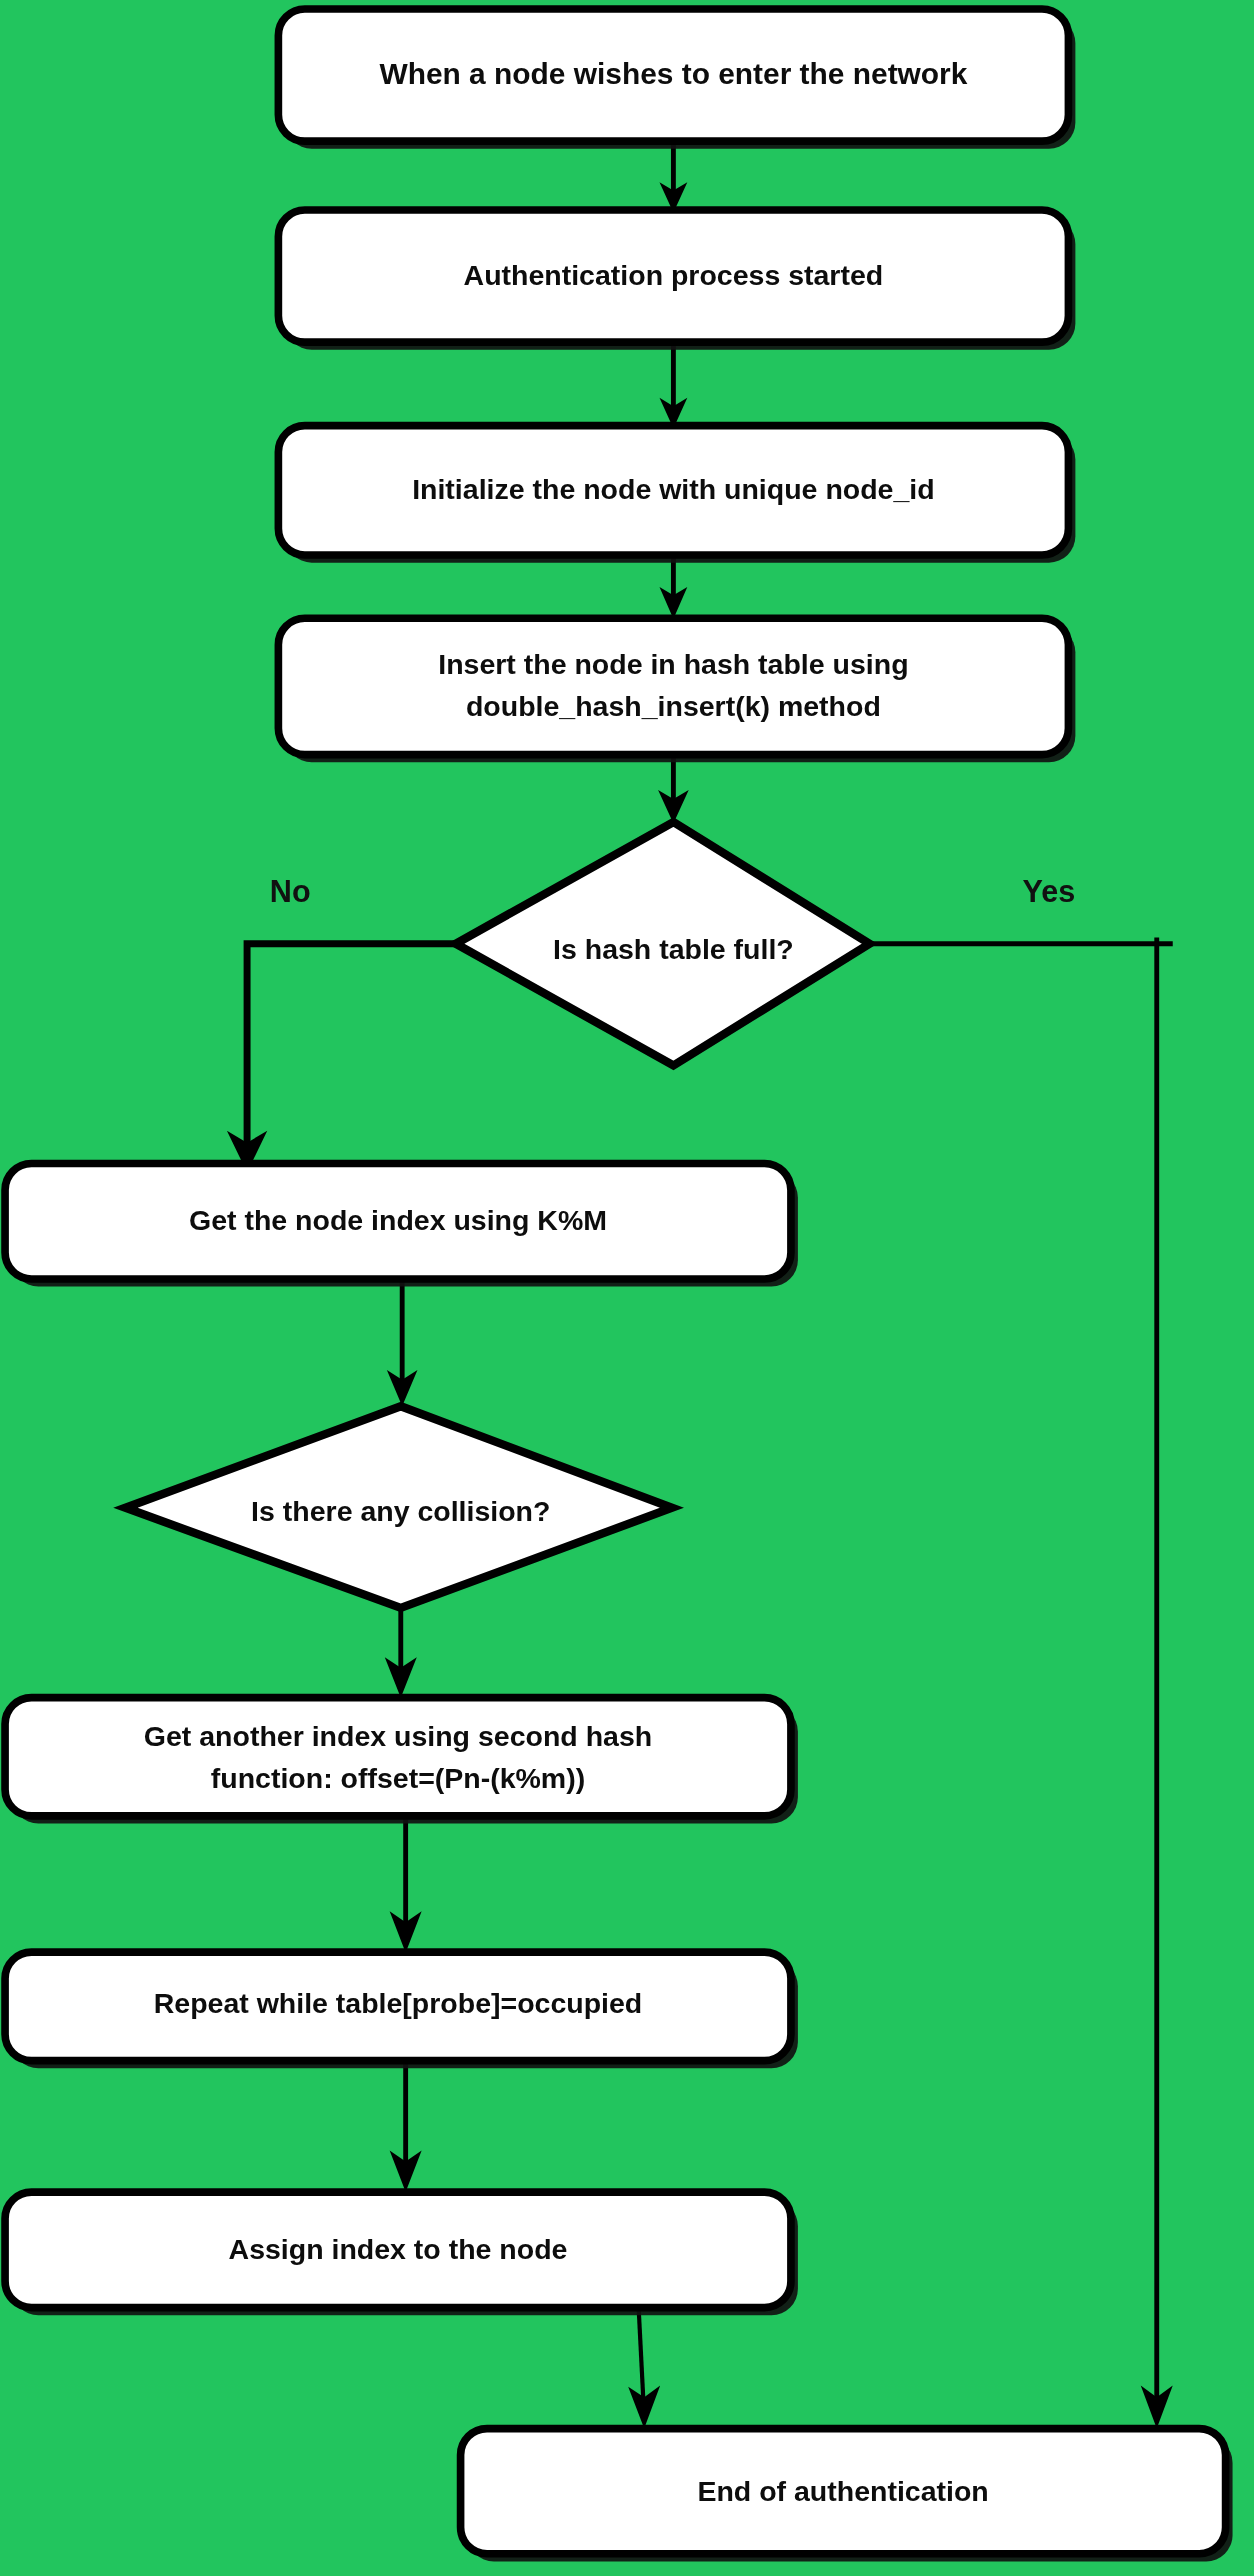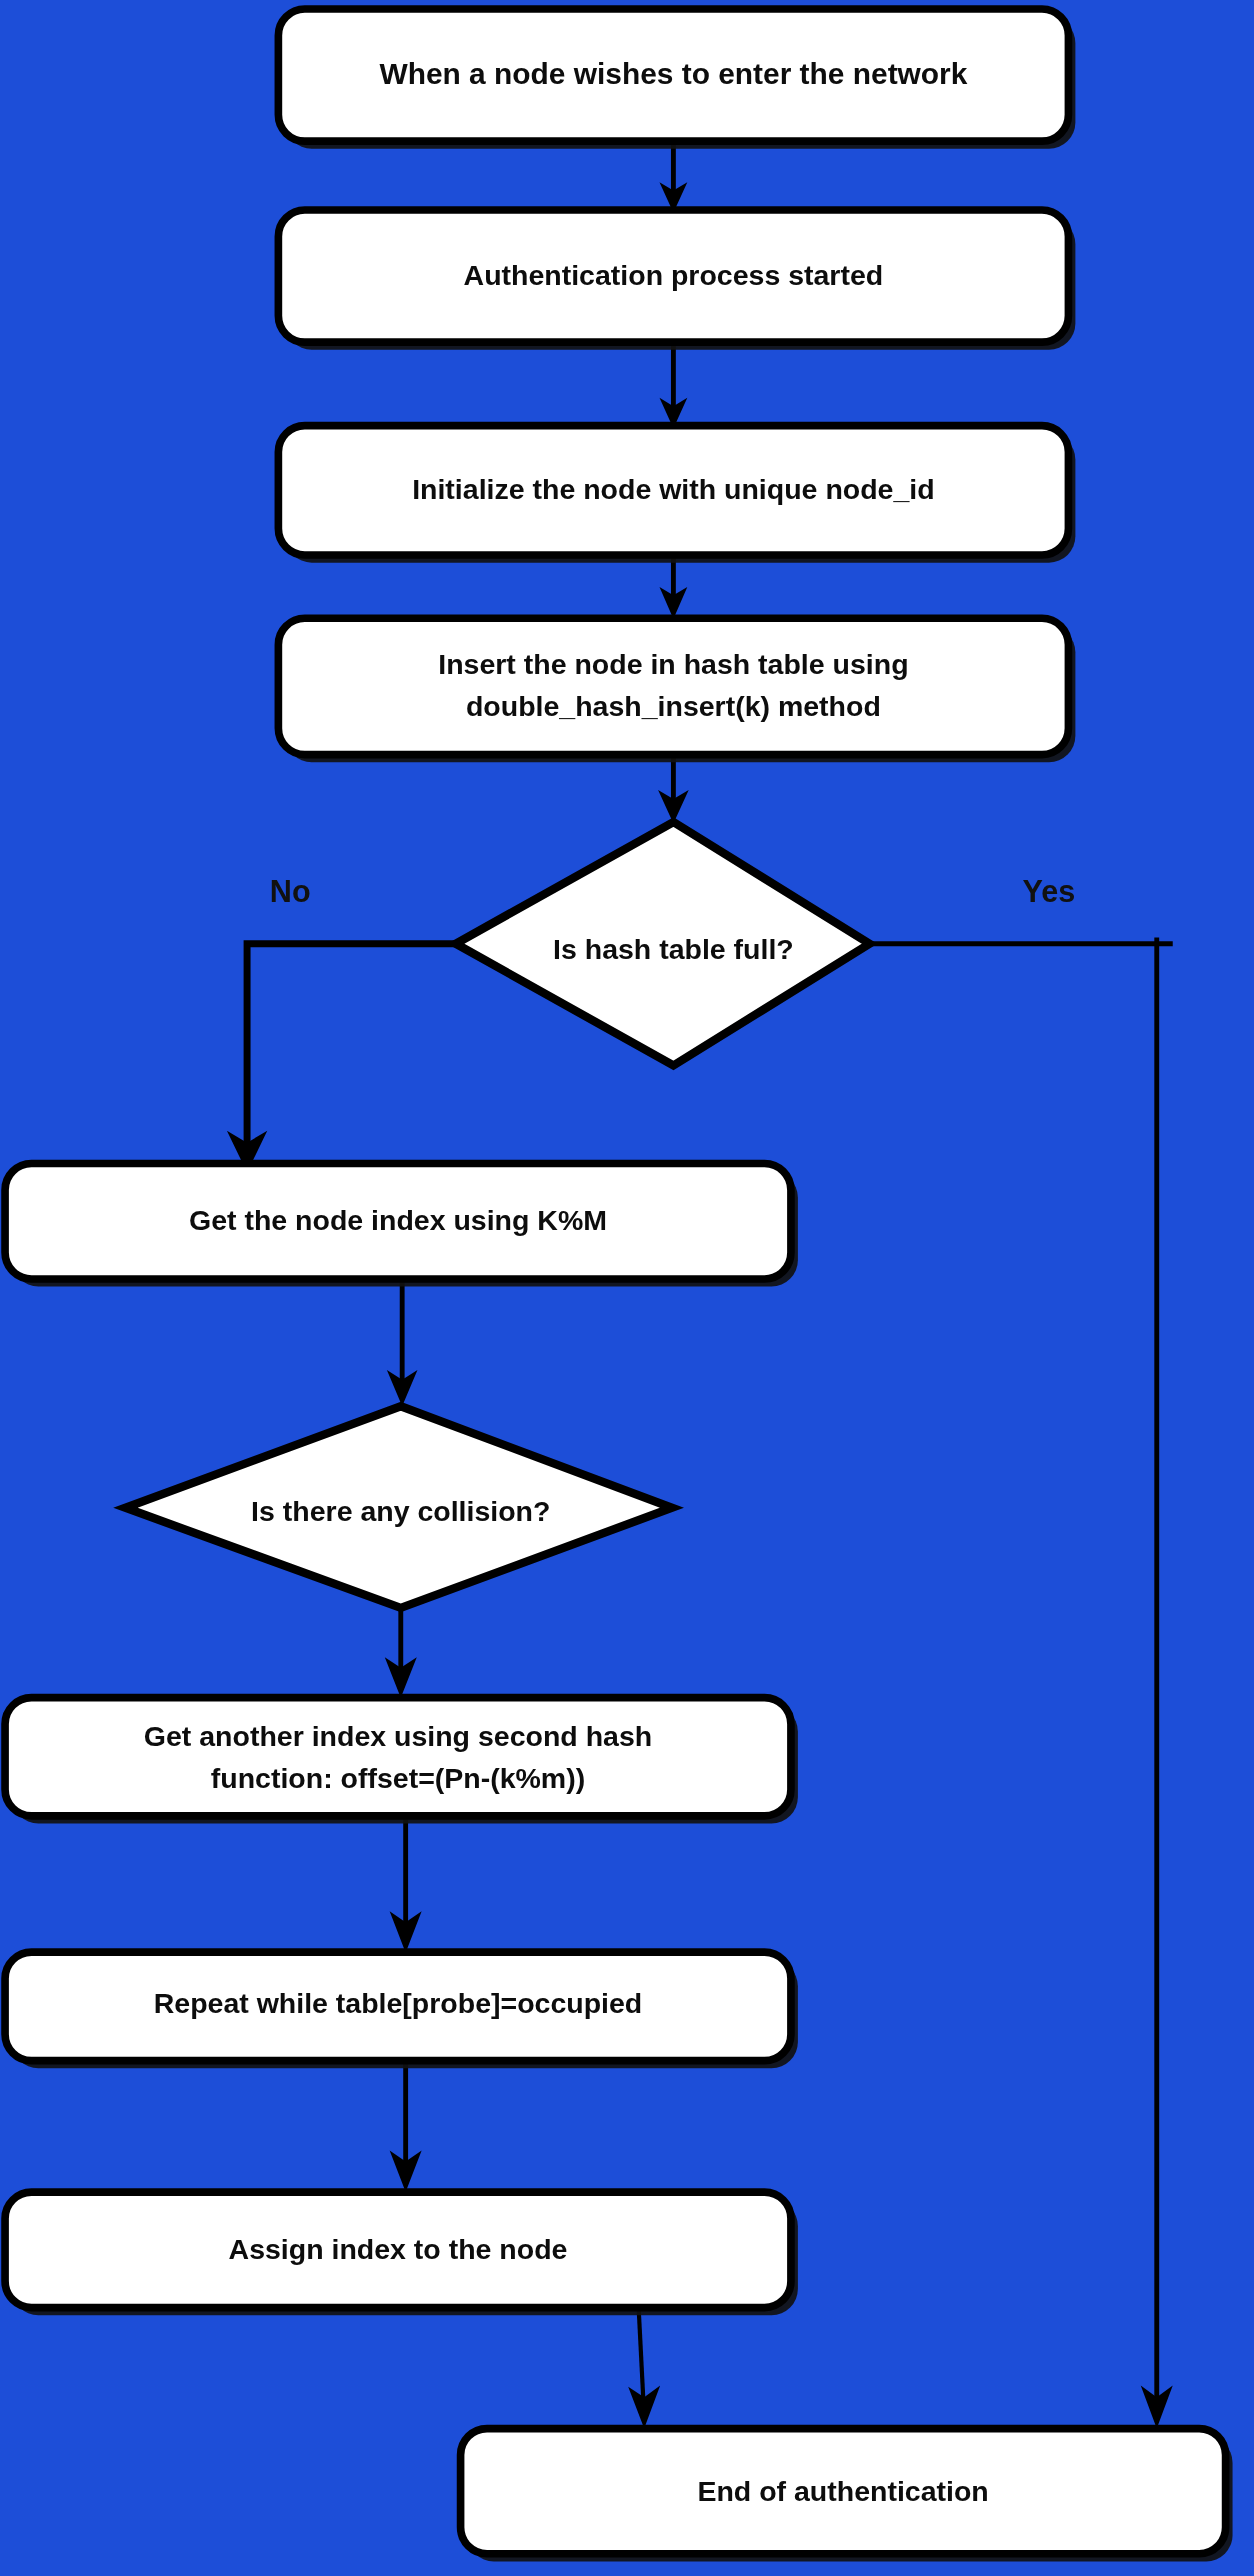--- a/index.html
+++ b/index.html
@@ -7,21 +7,21 @@
     padding: 0;
     background: #ffffff;
   }
   body {
     font-family: "Liberation Sans", sans-serif;
   }
   #canvas {
     position: relative;
     width: 1255px;
     height: 2576px;
-    background: #1d4ed8;
+    background: #22c55e;
     overflow: hidden;
   }
   #flow-svg {
     position: absolute;
     left: 0;
     top: 0;
     width: 1255px;
     height: 2576px;
   }
   .node-text {

